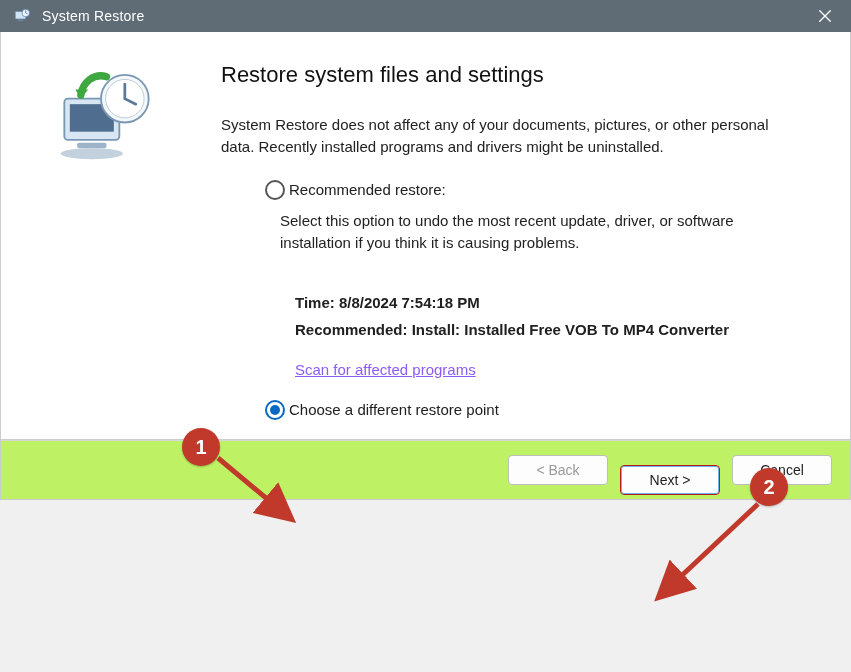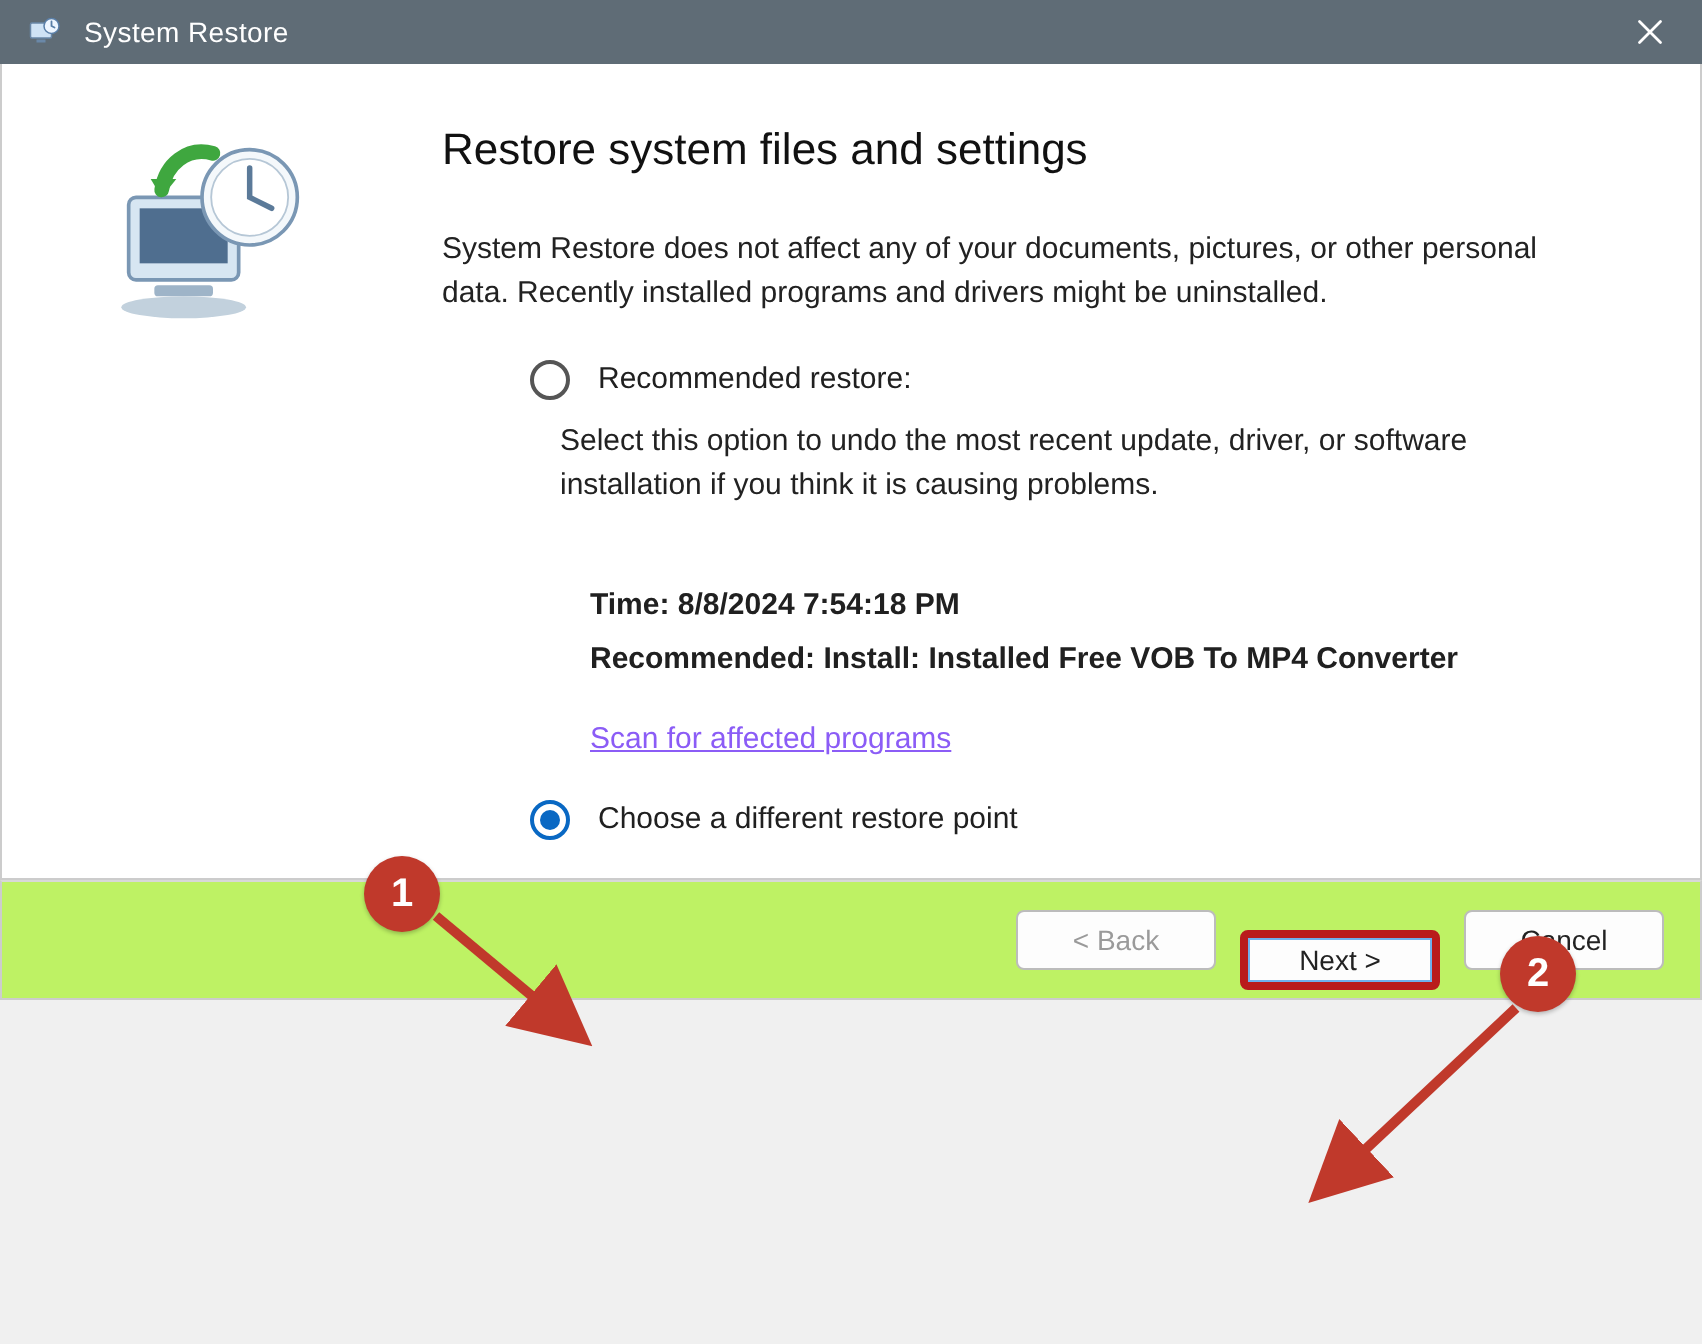--- a/index.html
+++ b/index.html
@@ -59,21 +59,21 @@
     }
     .content h1 {
       font-size: 22px;
       font-weight: 400;
       margin-bottom: 26px;
       color: #111;
     }
     .desc { font-size: 15px; line-height: 1.45; margin-bottom: 22px; color: #222; }
 
     .option-block { margin-left: 44px; margin-top: 6px; }
-    .option-row { display: flex; align-items: center; gap: 14px; margin-bottom: 10px; }
+    .option-row { display: flex; align-items: center; gap: 4px; margin-bottom: 10px; }
     .radio {
       width: 20px; height: 20px; border: 2px solid #555; border-radius: 50%;
       display: inline-flex; align-items: center; justify-content: center; flex: 0 0 20px;
       background: #fff;
     }
     .radio.selected { border-color: #0968c3; }
     .radio.selected::after {
       content: ""; width: 10px; height: 10px; background: #0968c3; border-radius: 50%;
     }
     .option-label { font-size: 15px; }
@@ -112,21 +112,21 @@
       padding: 0 18px;
       background: #fdfdfd;
       border: 1px solid #bcbcbc;
       border-radius: 4px;
       font-size: 14px;
       color: #222;
       display: inline-flex; align-items: center; justify-content: center;
       cursor: pointer;
     }
     .btn.disabled { color: #9a9a9a; cursor: default; }
-    .btn.primary { border: 4px solid #b91c1c; box-shadow: inset 0 0 0 1px #6fb1ec; margin-top: 19px; }
+    .btn.primary { border: 1px solid #b91c1c; box-shadow: inset 0 0 0 1px #6fb1ec; margin-top: 19px; }
 
     
     .annot {
       position: absolute;
       pointer-events: none;
     }
     .annot-circle {
       width: 38px; height: 38px; border-radius: 50%;
       background: #c0392b;
       color: #fff; font-size: 20px; font-weight: 700;

